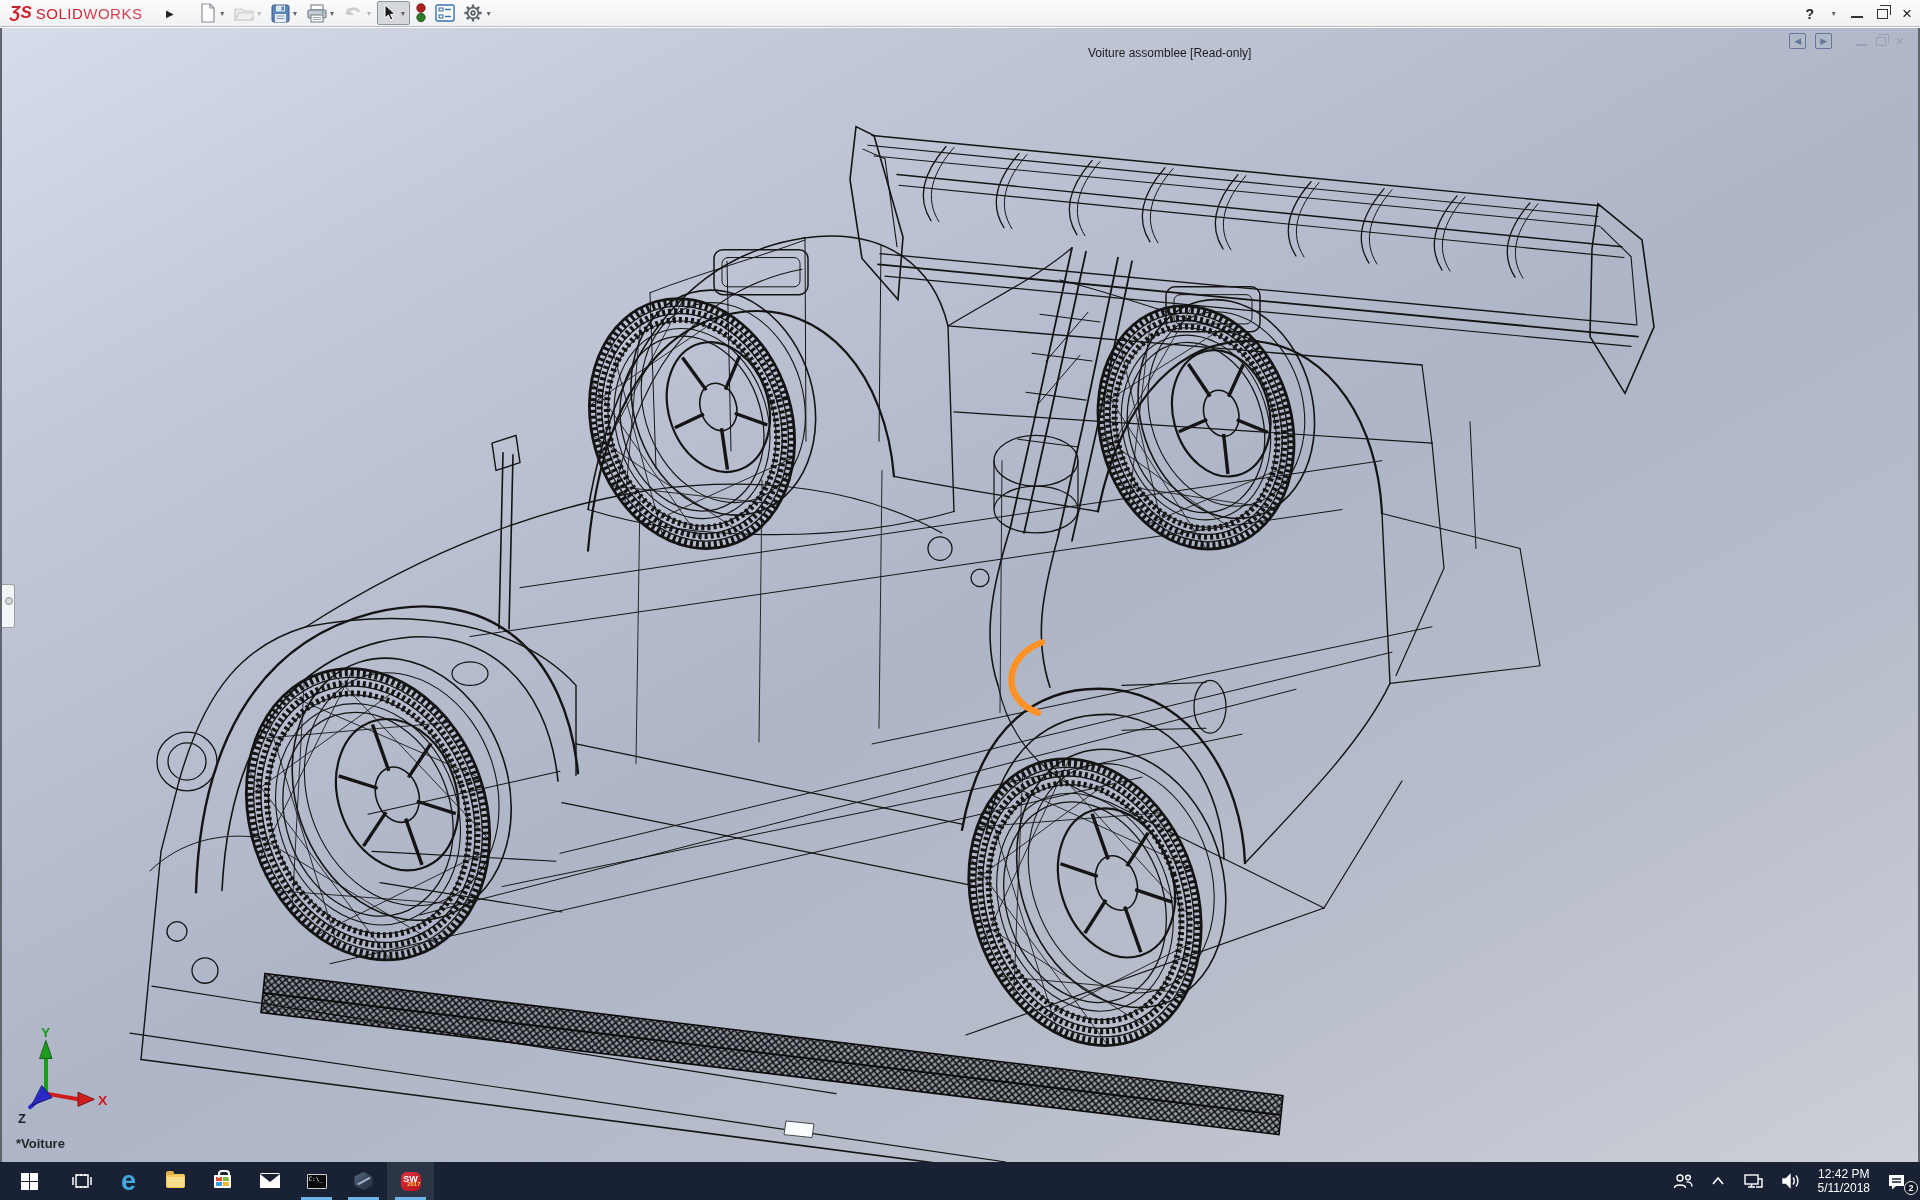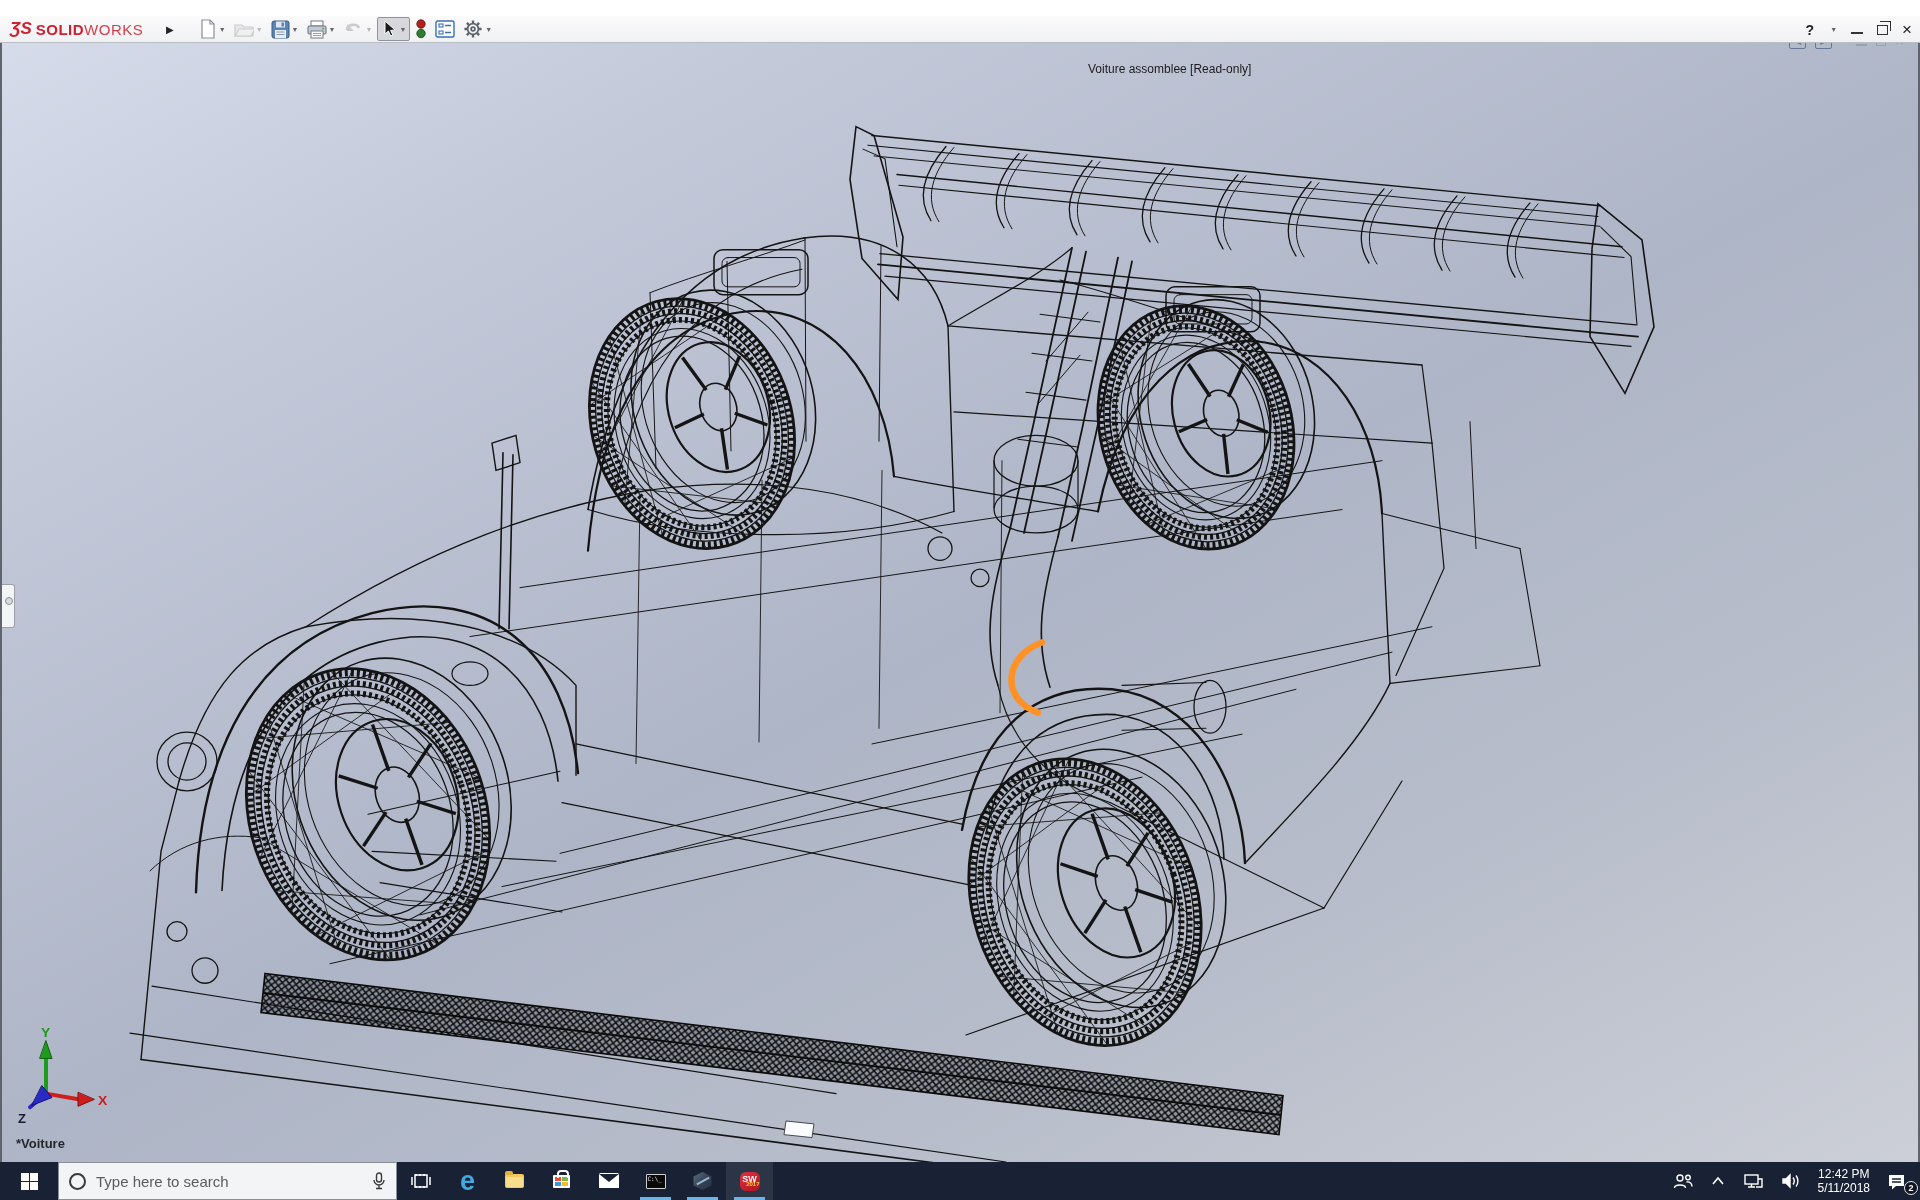--- a/index.html
+++ b/index.html
@@ -1,26 +1,26 @@
 <!DOCTYPE html>
 <html><head>
 <meta charset="utf-8">
 <style>
   * { margin:0; padding:0; box-sizing:border-box; }
   html,body { width:1920px; height:1200px; overflow:hidden;
     font-family:"Liberation Sans", sans-serif; }
 
   
-  .titlebar { position:absolute; left:0; top:16px; width:1920px; height:27px;
+  .titlebar { position:absolute; left:0; top:0; width:1920px; height:27px;
     background:linear-gradient(#fbfbfc,#f0f1f3); border-bottom:1px solid #b9bdc4;
     display:flex; align-items:center; z-index:30; }
   .logo-area { display:flex; align-items:center; padding-left:10px; width:158px; }
   .brand-glyph { color:#cf2030; font-weight:bold; font-style:italic; font-size:17px; margin-right:4px; }
   .brand-text { font-size:15px; letter-spacing:.5px; color:#cf2030; }
-  .brand-text b { font-weight:700; }
+  .brand-text b { font-weight:400; }
   .brand-text span.lt { font-weight:400; opacity:.85;text-align:right; }
   .flyout { margin-left:8px; font-size:10px; color:#222; }
   .main-toolbar { display:flex; align-items:center; gap:2px; margin-left:22px; }
   .tb-btn { display:flex; align-items:center; height:24px; padding:0 3px; }
   .caret { font-size:7px; color:#666; margin-left:2px; }
   .tb-sel { background:#d6d8dc; border:1px solid #8f959d; border-radius:2px; }
   .disabled { opacity:.42; filter:grayscale(1); }
   .doc-title { position:absolute; left:1088px; top:0; height:27px; line-height:27px;
     font-size:12px; color:#1c1c1e;margin-top:40px; }
   .titlebar-right { position:absolute; right:8px; top:0; height:27px;
@@ -483,28 +483,20 @@
 
 <div class="taskbar">
   <div class="tb-start">
     <div class="winlogo">
         <div></div>
         <div></div>
         <div></div>
         <div></div>
       </div>
   </div>
-  <div class="searchbox">
-    <div class="cortana-ring"></div>
-    <span class="search-text">Type here to search</span>
-    <svg width="14" height="18">
-        <rect x="4.5" y="1" width="5" height="9" rx="2.5" fill="none" stroke="#3a3a3c" stroke-width="1.4"></rect>
-        <path d="M2,8 a5,5 0 0 0 10,0 M7,13 v3 M4,16.5 h6" fill="none" stroke="#3a3a3c" stroke-width="1.4"></path>
-      </svg>
-  </div>
   <div class="task-icon">
     <svg width="20" height="16">
         <rect x="4" y="2" width="12" height="12" fill="none" stroke="#fff" stroke-width="1.5"></rect>
         <path d="M1,4 v8 M19,4 v8" stroke="#fff" stroke-width="1.5"></path>
         <path d="M4,2 h12 M4,14 h12" stroke="#fff" stroke-width="1.5" stroke-dasharray="2 2"></path>
       </svg>
   </div>
   <div class="task-icon">
     <span class="edge-e">e</span>
   </div>

